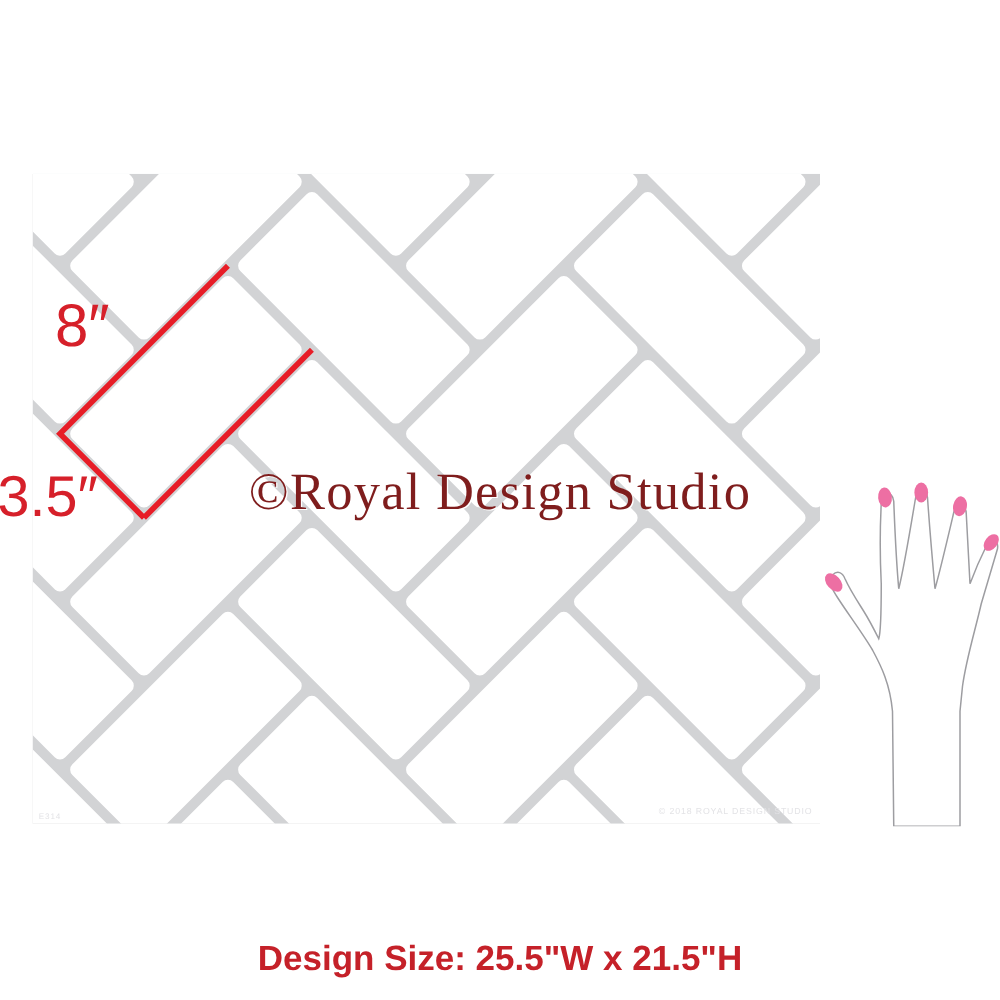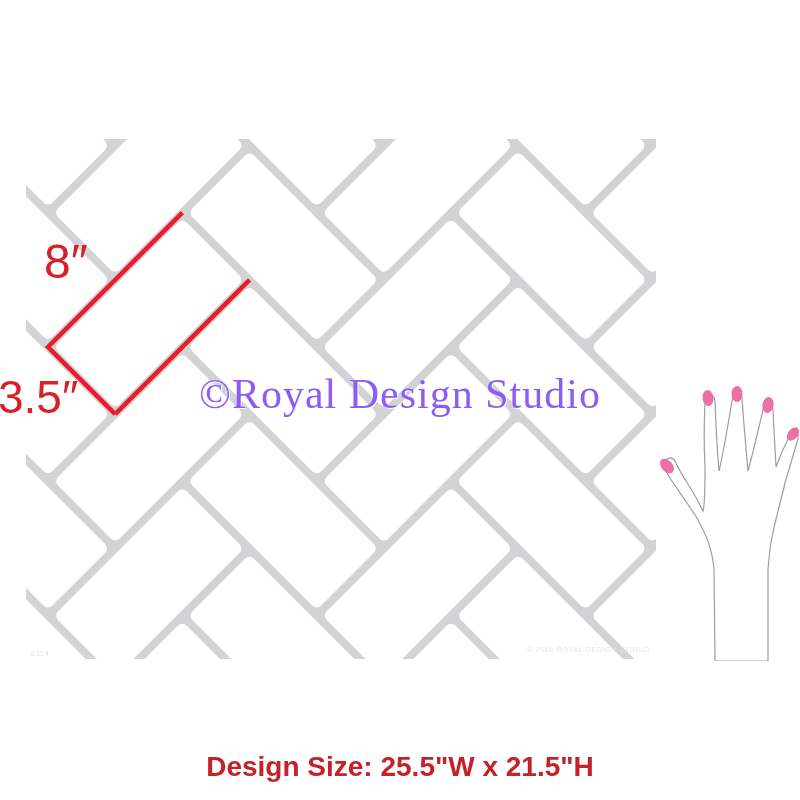--- a/index.html
+++ b/index.html
@@ -351,21 +351,21 @@
           <rect x="1144" y="954" width="87" height="182" rx="6" fill="#ffffff"></rect>
           <rect x="1144" y="1144" width="182" height="87" rx="6" fill="#ffffff"></rect>
         </g>
     </g>
     <g id="dim-lines" fill="none" stroke-linejoin="miter" transform="translate(22,208) rotate(-45)" stroke="#e71d27" stroke-width="4.5">
       <polyline id="dim-polyline" points="190,0 0,0 0,95"></polyline>
       <line id="dim-line-right" x1="190" y1="95" x2="0" y2="95"></line>
     </g>
   </svg>
 
-  <div class="watermark" style="color: #8b5cf6; text-align: center;">©Royal Design Studio</div>
+  <div class="watermark" style="color: #7f1d1d; text-align: center;">©Royal Design Studio</div>
 
   <div class="dim-label label-long" style="color: rgb(214, 32, 42);">8″</div>
   <div class="dim-label label-short" style="color: rgb(214, 32, 42);">3.5″</div>
 
   <div class="fineprint fp-copyright" style="color: rgb(227, 227, 230);">© 2018 ROYAL DESIGN STUDIO</div>
   <div class="fineprint fp-sku" style="color: rgb(227, 227, 230);">E314</div>
 
   <svg class="hand-svg" width="152" height="284" viewBox="0 0 152 284" xmlns="http://www.w3.org/2000/svg">
     <path id="hand-path" d="M 62 284 L 61 192
          C 59 170, 52 156, 45 143

